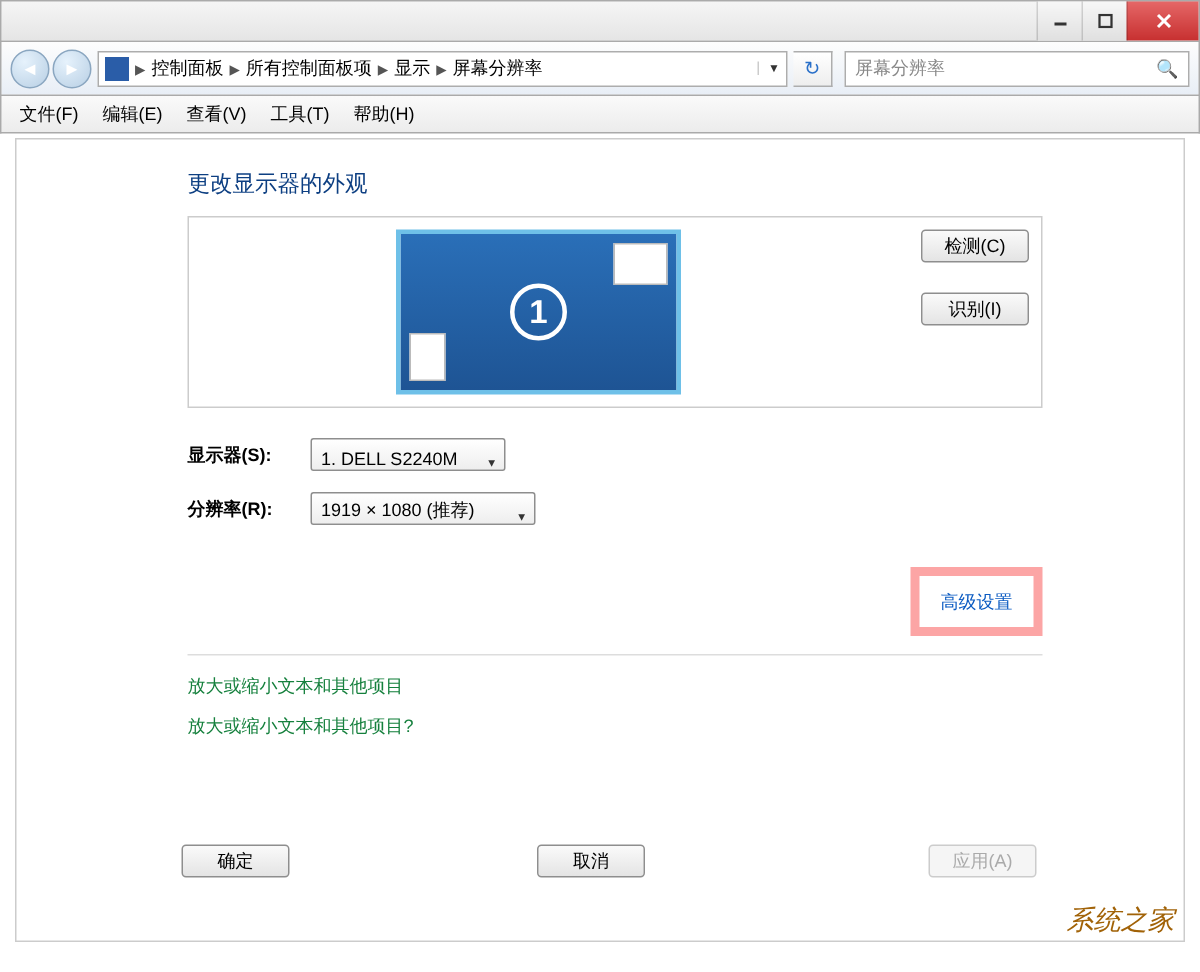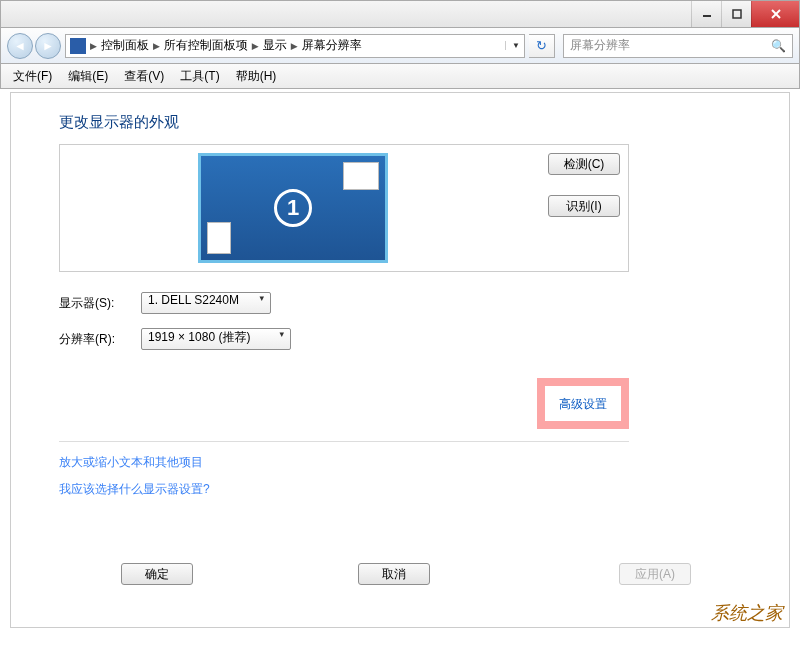--- a/index.html
+++ b/index.html
@@ -19,45 +19,45 @@
 .addr .sep { color: #555; font-size: 9px; }
 .addr .crumb { white-space: nowrap; }
 .addr-drop { border-left: 1px solid #ccc; padding-left: 6px; margin-left: auto; font-size: 8px; color: #333; }
 .refresh { width: 26px; height: 24px; border: 1px solid #adadad; border-left: none; background: linear-gradient(#fff,#eee); display: flex; align-items: center; justify-content: center; color: #2a70c9; font-size: 13px; }
 .search { width: 230px; height: 24px; border: 1px solid #adadad; background: #fff; display: flex; align-items: center; padding: 0 6px; font-size: 12px; color: #888; margin-left: 4px; }
 .search .sicon { margin-left: auto; color: #2a70c9; }
 
 .menubar { height: 24px; border: 1px solid #aaa; border-top: none; background: linear-gradient(#fafafa,#ececec); display: flex; align-items: center; font-size: 12px; padding: 12px 4px; }
 .menubar span { padding: 2px 8px; }
 
-.content { position: absolute; left: 10px; top: 92px; right: 10px; bottom: 20px; border: 1px solid #ccc; background: #fff; padding: 20px 0 0 48px; }
+.content { position: absolute; left: 10px; top: 92px; right: 10px; bottom: 20px; border: 1px solid #ccc; background: #fff; padding: 20px 0 0 114px; }
 .heading { color: #0d3f82; font-size: 15px; margin-bottom: 12px; }
 .preview-row { display: flex; align-items: flex-start; border: 1px solid #ccc; padding: 8px; width: 570px; position: relative; }
 .monitor-box { margin-left: 130px; width: 190px; height: 110px; background: linear-gradient(#2a6fb8,#1e5494); border: 3px solid #6ec0e8; display: flex; align-items: center; justify-content: center; position: relative; }
 .monitor-num { width: 38px; height: 38px; border-radius: 50%; border: 3px solid #fff; color: #fff; font-size: 22px; font-weight: bold; display: flex; align-items: center; justify-content: center; }
 .mini-win { position: absolute; background: #fff; border: 1px solid #bbb; }
 .mini-win.a { width: 36px; height: 28px; top: 6px; right: 6px; }
 .mini-win.b { width: 24px; height: 32px; bottom: 6px; left: 6px; }
 .side-btns { position: absolute; right: 8px; top: 8px; display: flex; flex-direction: column; gap: 20px; }
 .w7-btn { min-width: 72px; height: 22px; font-size: 12px; background: linear-gradient(#fafafa,#e4e4e4); border: 1px solid #8e8e8e; border-radius: 3px; padding: 0 10px; cursor: pointer; }
 .w7-btn:disabled { color: #aaa; border-color: #ccc; background: #f5f5f5; margin-left: 24px; }
 
 .fields { margin-top: 20px; font-size: 12px; width: 570px; }
 .field-row { display: flex; align-items: center; margin-bottom: 14px; }
-.field-label { width: 82px; }
-.sel { height: 22px; border: 1px solid #8e8e8e; background: linear-gradient(#fff,#eee); border-radius: 2px; padding: 0 22px 0 6px; display: inline-flex; align-items: flex-start; position: relative; }
+.field-label { width: 82px; font-weight: bold; }
+.sel { height: 22px; border: 1px solid #8e8e8e; background: linear-gradient(#fff,#eee); border-radius: 2px; padding: 0 22px 0 6px; display: inline-flex; align-items: flex-end; position: relative; }
 .sel::after { content: "▾"; position: absolute; right: 6px; font-size: 9px; color: #333; }
 
 .adv-wrap { margin-top: 28px; width: 570px; text-align: right; }
 .adv-link { display: inline-block; color: #0b5bc2; font-size: 12px; cursor: pointer; }
-.adv-highlight { border: 8px solid #fca5a5; padding: 8px 14px; display: inline-block; }
+.adv-highlight { border: 6px solid #fca5a5; padding: 8px 14px; display: inline-block; }
 
 .divider { width: 570px; border-top: 1px solid #ddd; margin-top: 12px; }
 .links-below { margin-top: 12px; font-size: 12px; }
-.links-below div { color: #3b82f6; cursor: pointer; margin-bottom: 10px; }
+.links-below div { color: #15803d; cursor: pointer; margin-bottom: 10px; }
 
 .action-row { position: absolute; bottom: 42px; left: 110px; width: 570px; display: flex; justify-content: space-between; gap: 8px; }
 
 .watermark { position: absolute; bottom: 2px; right: 6px; font-size: 18px; color: #a16207; font-style: italic; pointer-events: none; }
 </style>
 </head>
 <body>
 
 <div class="titlebar">
   <div class="titlebar-btn">
@@ -143,21 +143,21 @@
   <div class="adv-wrap">
     <span class="adv-highlight">
       <span class="adv-link">高级设置</span>
     </span>
   </div>
 
   <div class="divider"></div>
 
   <div class="links-below">
     <div>放大或缩小文本和其他项目</div>
-    <div>我应该选择什么显示器设置?</div>
+    <div>放大或缩小文本和其他项目?</div>
   </div>
 
   <div class="action-row">
     <button class="w7-btn">确定</button>
     <button class="w7-btn">取消</button>
     <button class="w7-btn" disabled="">应用(A)</button>
   </div>
 
   <div class="watermark">系统之家</div>
 </div>

